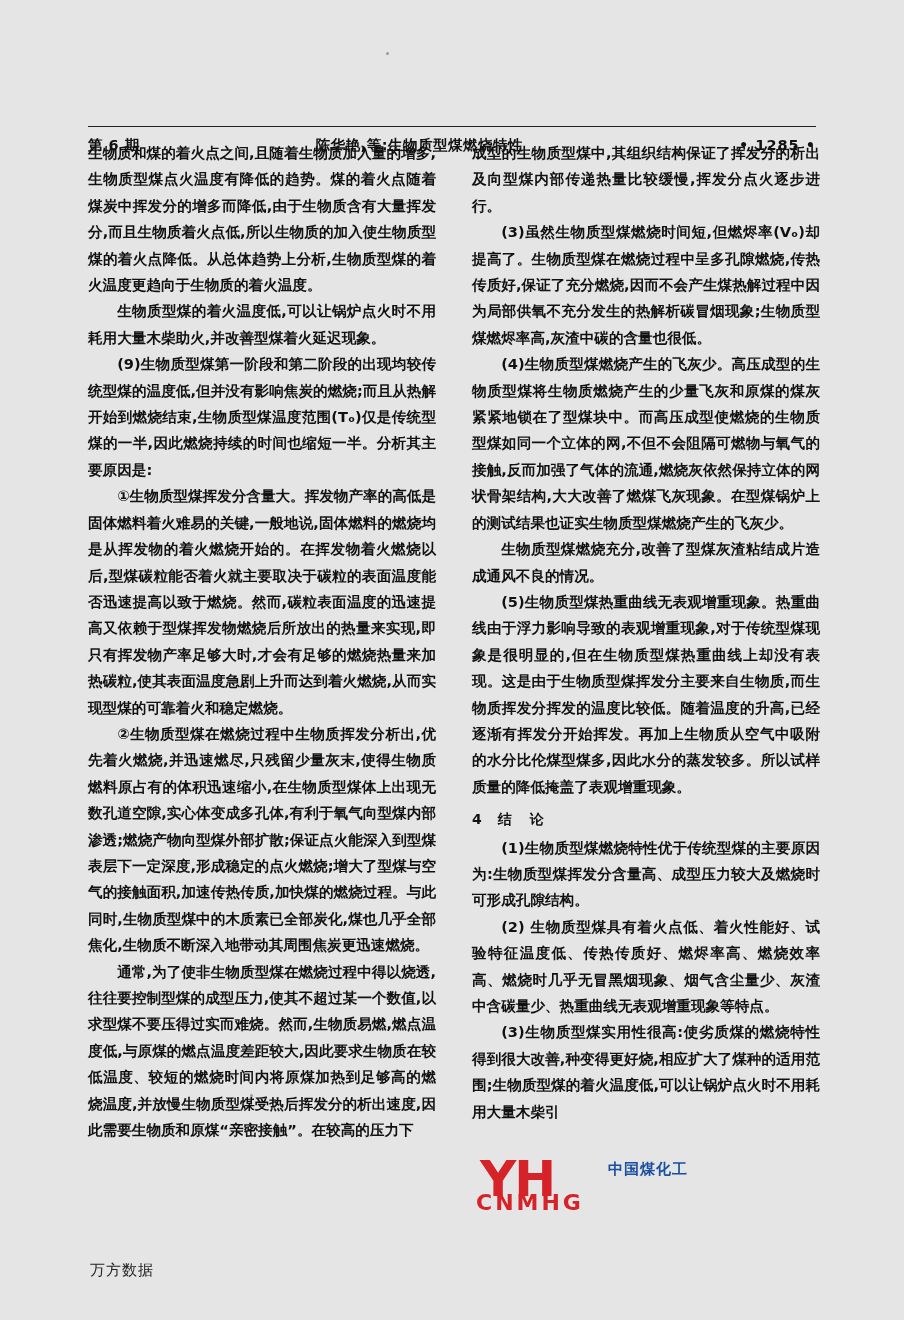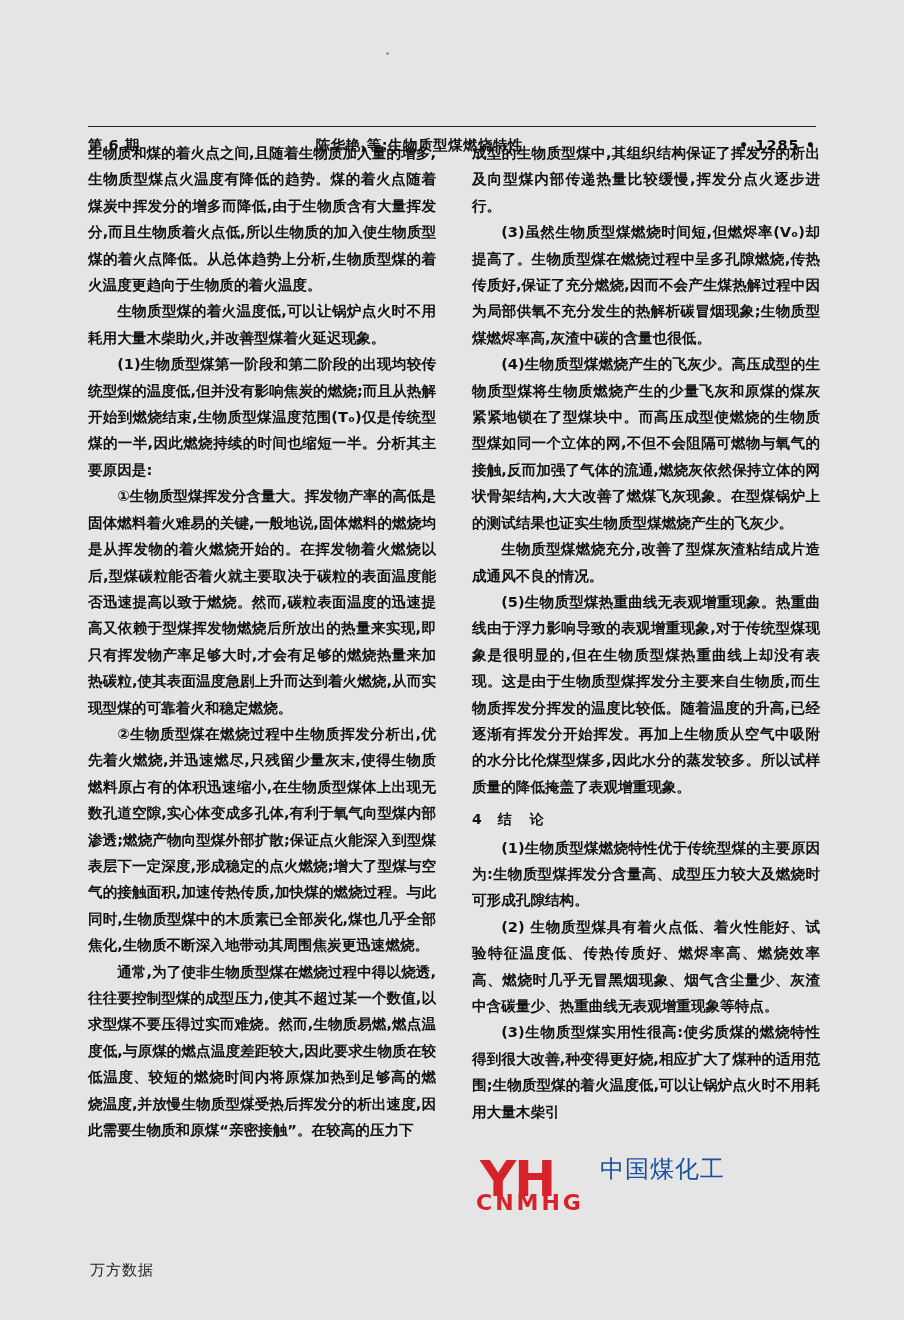--- a/index.html
+++ b/index.html
@@ -129,24 +129,24 @@
     top: 40px;
     font-family: "DejaVu Sans", "Liberation Sans", sans-serif;
     font-weight: bold;
     font-size: 22px;
     color: #d6232a;
     letter-spacing: 3px;
     line-height: 22px;
   }
   .wm-zh {
     position: absolute;
-    left: 132px;
+    left: 140px;
     top: 4px;
-    font-size: 24px;
-    font-weight: normal;
+    font-size: 15px;
+    font-weight: bold;
     color: #1b4fa0;
     letter-spacing: 1px;
     line-height: 26px;
     white-space: nowrap;
   }
   .speck {
     position: absolute;
     width: 3px;
     height: 3px;
     background: #999;
@@ -166,21 +166,21 @@
     <div class="header-center">陈华艳,等:生物质型煤燃烧特性</div>
     <div class="header-right">• 1285 •</div>
   </div>
   <div class="rule"></div>
 
   <div class="columns">
 
     <div class="col col-left">
       <p>生物质和煤的着火点之间,且随着生物质加入量的增多,生物质型煤点火温度有降低的趋势。煤的着火点随着煤炭中挥发分的增多而降低,由于生物质含有大量挥发分,而且生物质着火点低,所以生物质的加入使生物质型煤的着火点降低。从总体趋势上分析,生物质型煤的着火温度更趋向于生物质的着火温度。</p>
       <p class="ind">生物质型煤的着火温度低,可以让锅炉点火时不用耗用大量木柴助火,并改善型煤着火延迟现象。</p>
-      <p class="ind">(1)生物质型煤第一阶段和第二阶段的出现均较传统型煤的温度低,但并没有影响焦炭的燃烧;而且从热解开始到燃烧结束,生物质型煤温度范围(Tₒ)仅是传统型煤的一半,因此燃烧持续的时间也缩短一半。分析其主要原因是:</p>
+      <p class="ind">(9)生物质型煤第一阶段和第二阶段的出现均较传统型煤的温度低,但并没有影响焦炭的燃烧;而且从热解开始到燃烧结束,生物质型煤温度范围(Tₒ)仅是传统型煤的一半,因此燃烧持续的时间也缩短一半。分析其主要原因是:</p>
       <p class="ind">①生物质型煤挥发分含量大。挥发物产率的高低是固体燃料着火难易的关键,一般地说,固体燃料的燃烧均是从挥发物的着火燃烧开始的。在挥发物着火燃烧以后,型煤碳粒能否着火就主要取决于碳粒的表面温度能否迅速提高以致于燃烧。然而,碳粒表面温度的迅速提高又依赖于型煤挥发物燃烧后所放出的热量来实现,即只有挥发物产率足够大时,才会有足够的燃烧热量来加热碳粒,使其表面温度急剧上升而达到着火燃烧,从而实现型煤的可靠着火和稳定燃烧。</p>
       <p class="ind">②生物质型煤在燃烧过程中生物质挥发分析出,优先着火燃烧,并迅速燃尽,只残留少量灰末,使得生物质燃料原占有的体积迅速缩小,在生物质型煤体上出现无数孔道空隙,实心体变成多孔体,有利于氧气向型煤内部渗透;燃烧产物向型煤外部扩散;保证点火能深入到型煤表层下一定深度,形成稳定的点火燃烧;增大了型煤与空气的接触面积,加速传热传质,加快煤的燃烧过程。与此同时,生物质型煤中的木质素已全部炭化,煤也几乎全部焦化,生物质不断深入地带动其周围焦炭更迅速燃烧。</p>
       <p class="ind">通常,为了使非生物质型煤在燃烧过程中得以烧透,往往要控制型煤的成型压力,使其不超过某一个数值,以求型煤不要压得过实而难烧。然而,生物质易燃,燃点温度低,与原煤的燃点温度差距较大,因此要求生物质在较低温度、较短的燃烧时间内将原煤加热到足够高的燃烧温度,并放慢生物质型煤受热后挥发分的析出速度,因此需要生物质和原煤“亲密接触”。在较高的压力下</p>
     </div>
 
     <div class="col col-right">
       <p>成型的生物质型煤中,其组织结构保证了挥发分的析出及向型煤内部传递热量比较缓慢,挥发分点火逐步进行。</p>
       <p class="ind">(3)虽然生物质型煤燃烧时间短,但燃烬率(Vₒ)却提高了。生物质型煤在燃烧过程中呈多孔隙燃烧,传热传质好,保证了充分燃烧,因而不会产生煤热解过程中因为局部供氧不充分发生的热解析碳冒烟现象;生物质型煤燃烬率高,灰渣中碳的含量也很低。</p>
       <p class="ind">(4)生物质型煤燃烧产生的飞灰少。高压成型的生物质型煤将生物质燃烧产生的少量飞灰和原煤的煤灰紧紧地锁在了型煤块中。而高压成型使燃烧的生物质型煤如同一个立体的网,不但不会阻隔可燃物与氧气的接触,反而加强了气体的流通,燃烧灰依然保持立体的网状骨架结构,大大改善了燃煤飞灰现象。在型煤锅炉上的测试结果也证实生物质型煤燃烧产生的飞灰少。</p>
       <p class="ind">生物质型煤燃烧充分,改善了型煤灰渣粘结成片造成通风不良的情况。</p>

